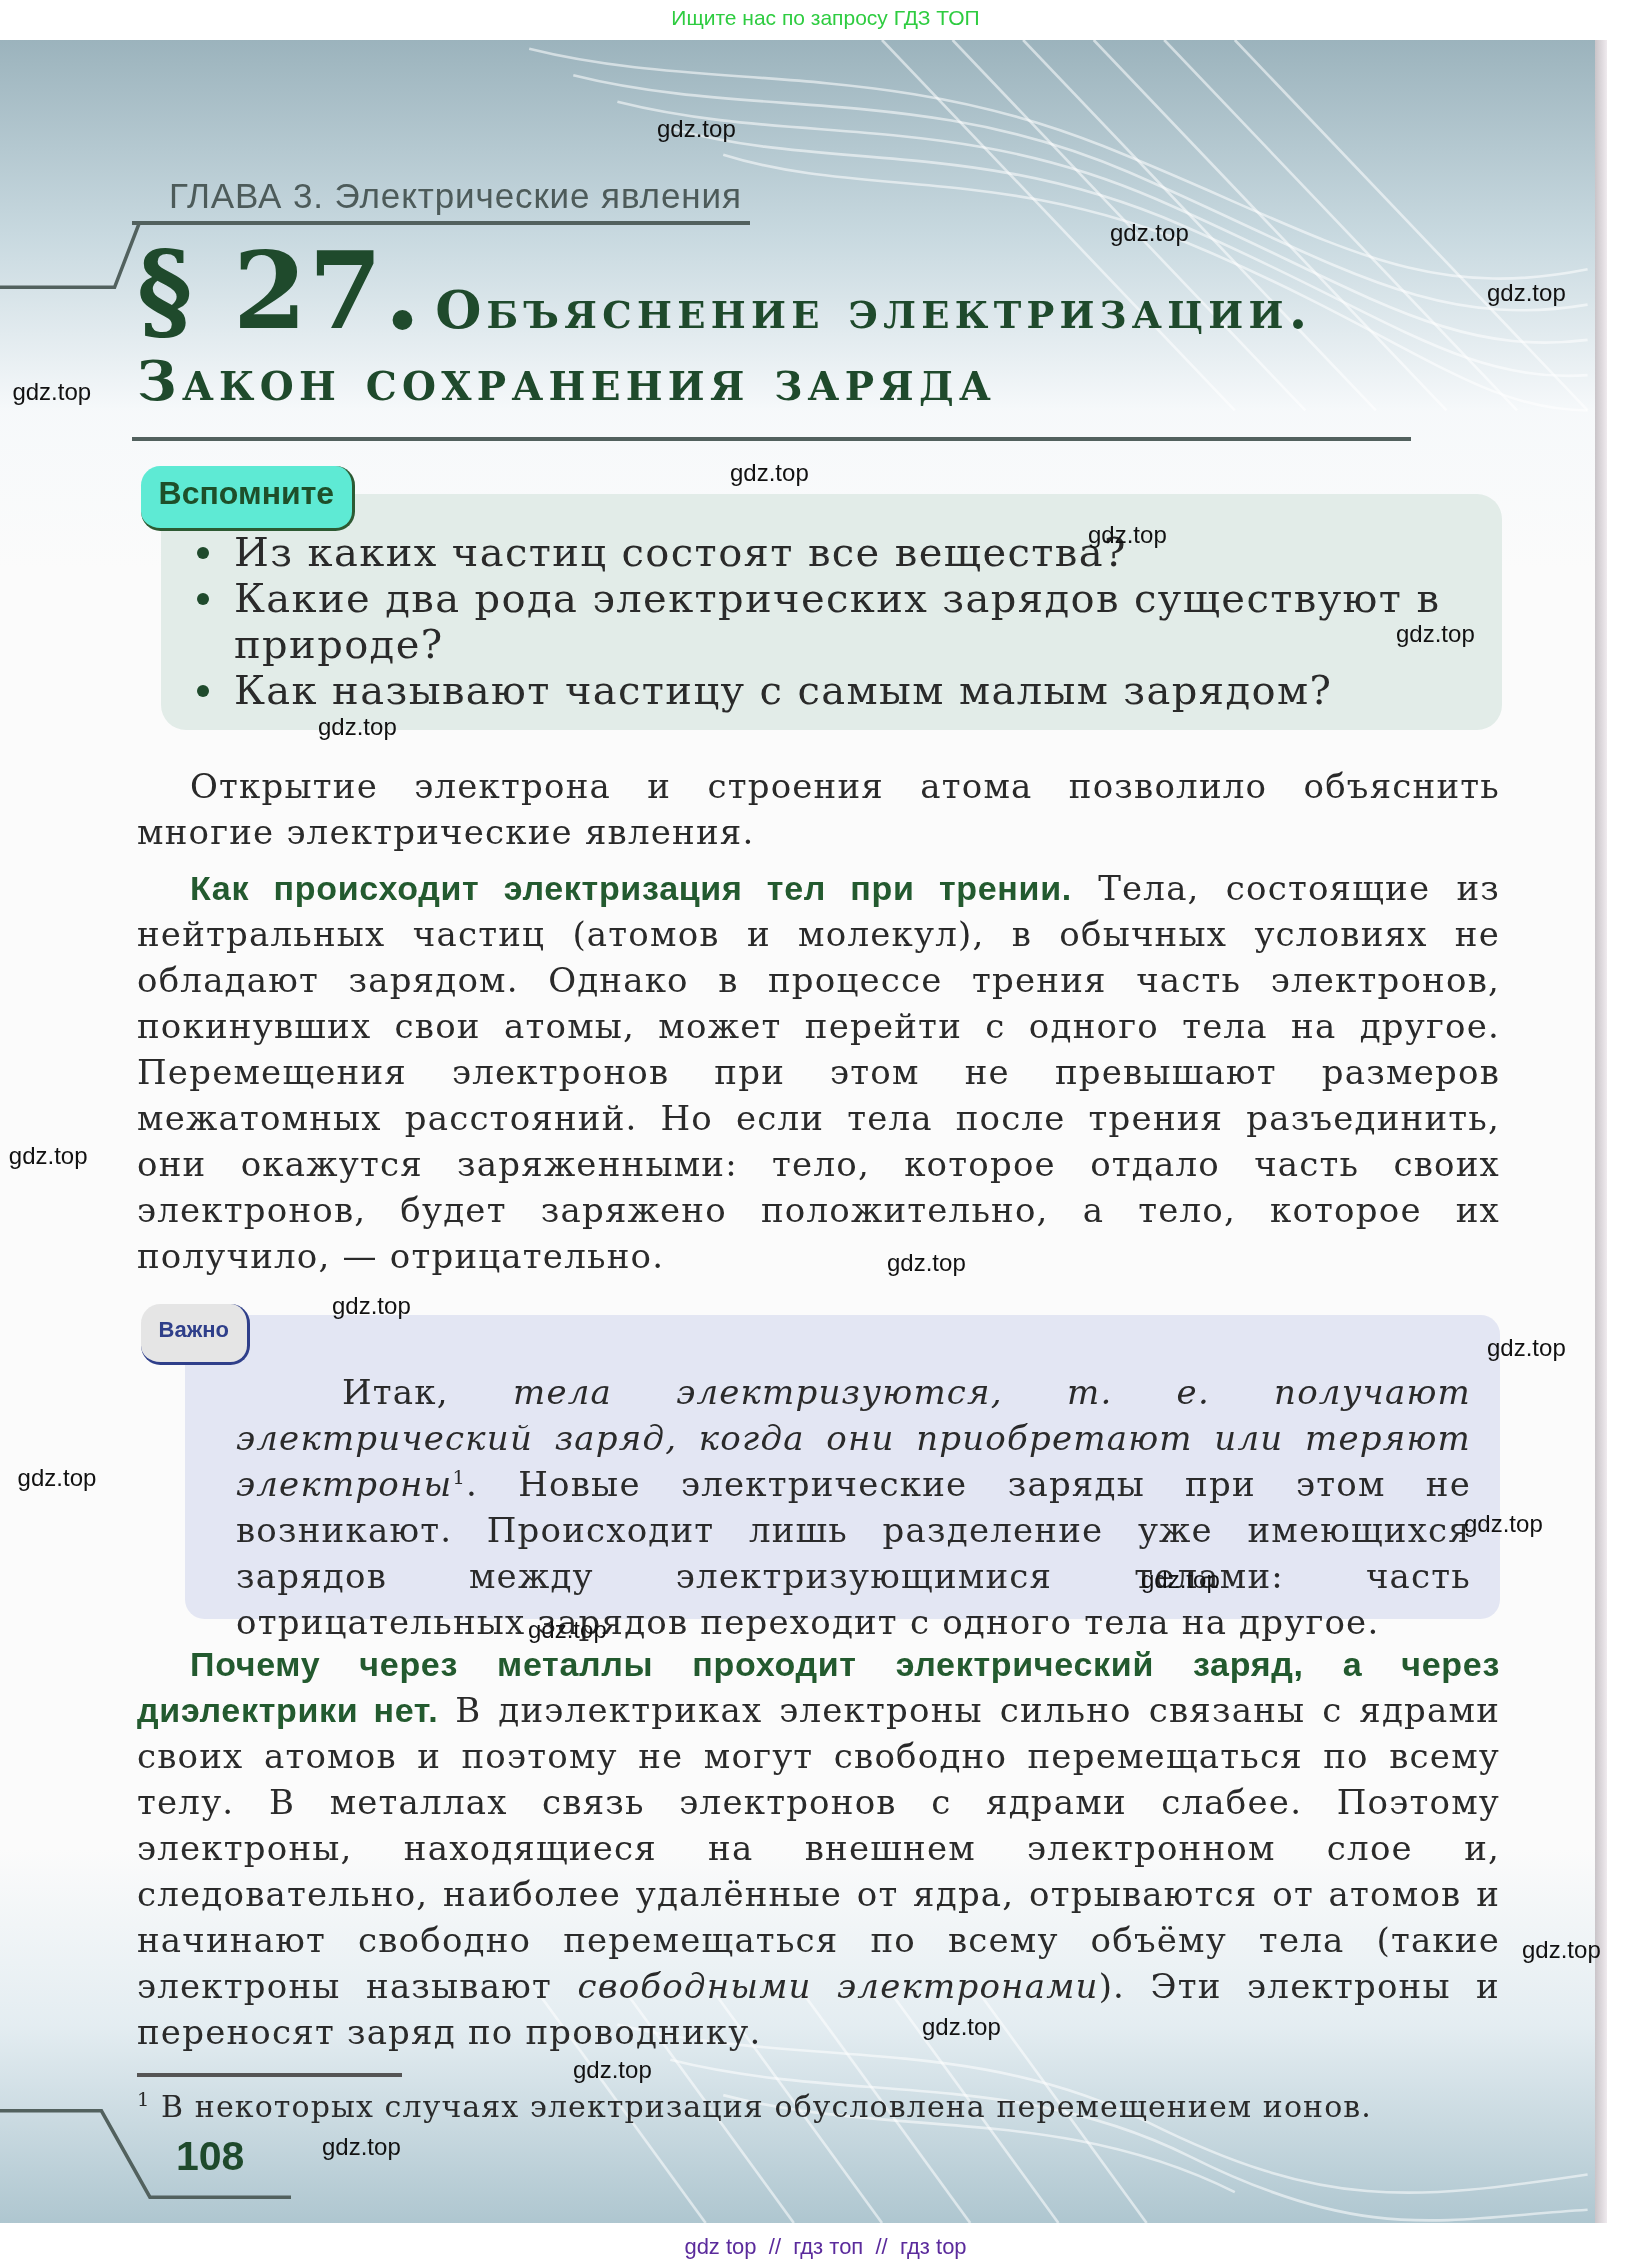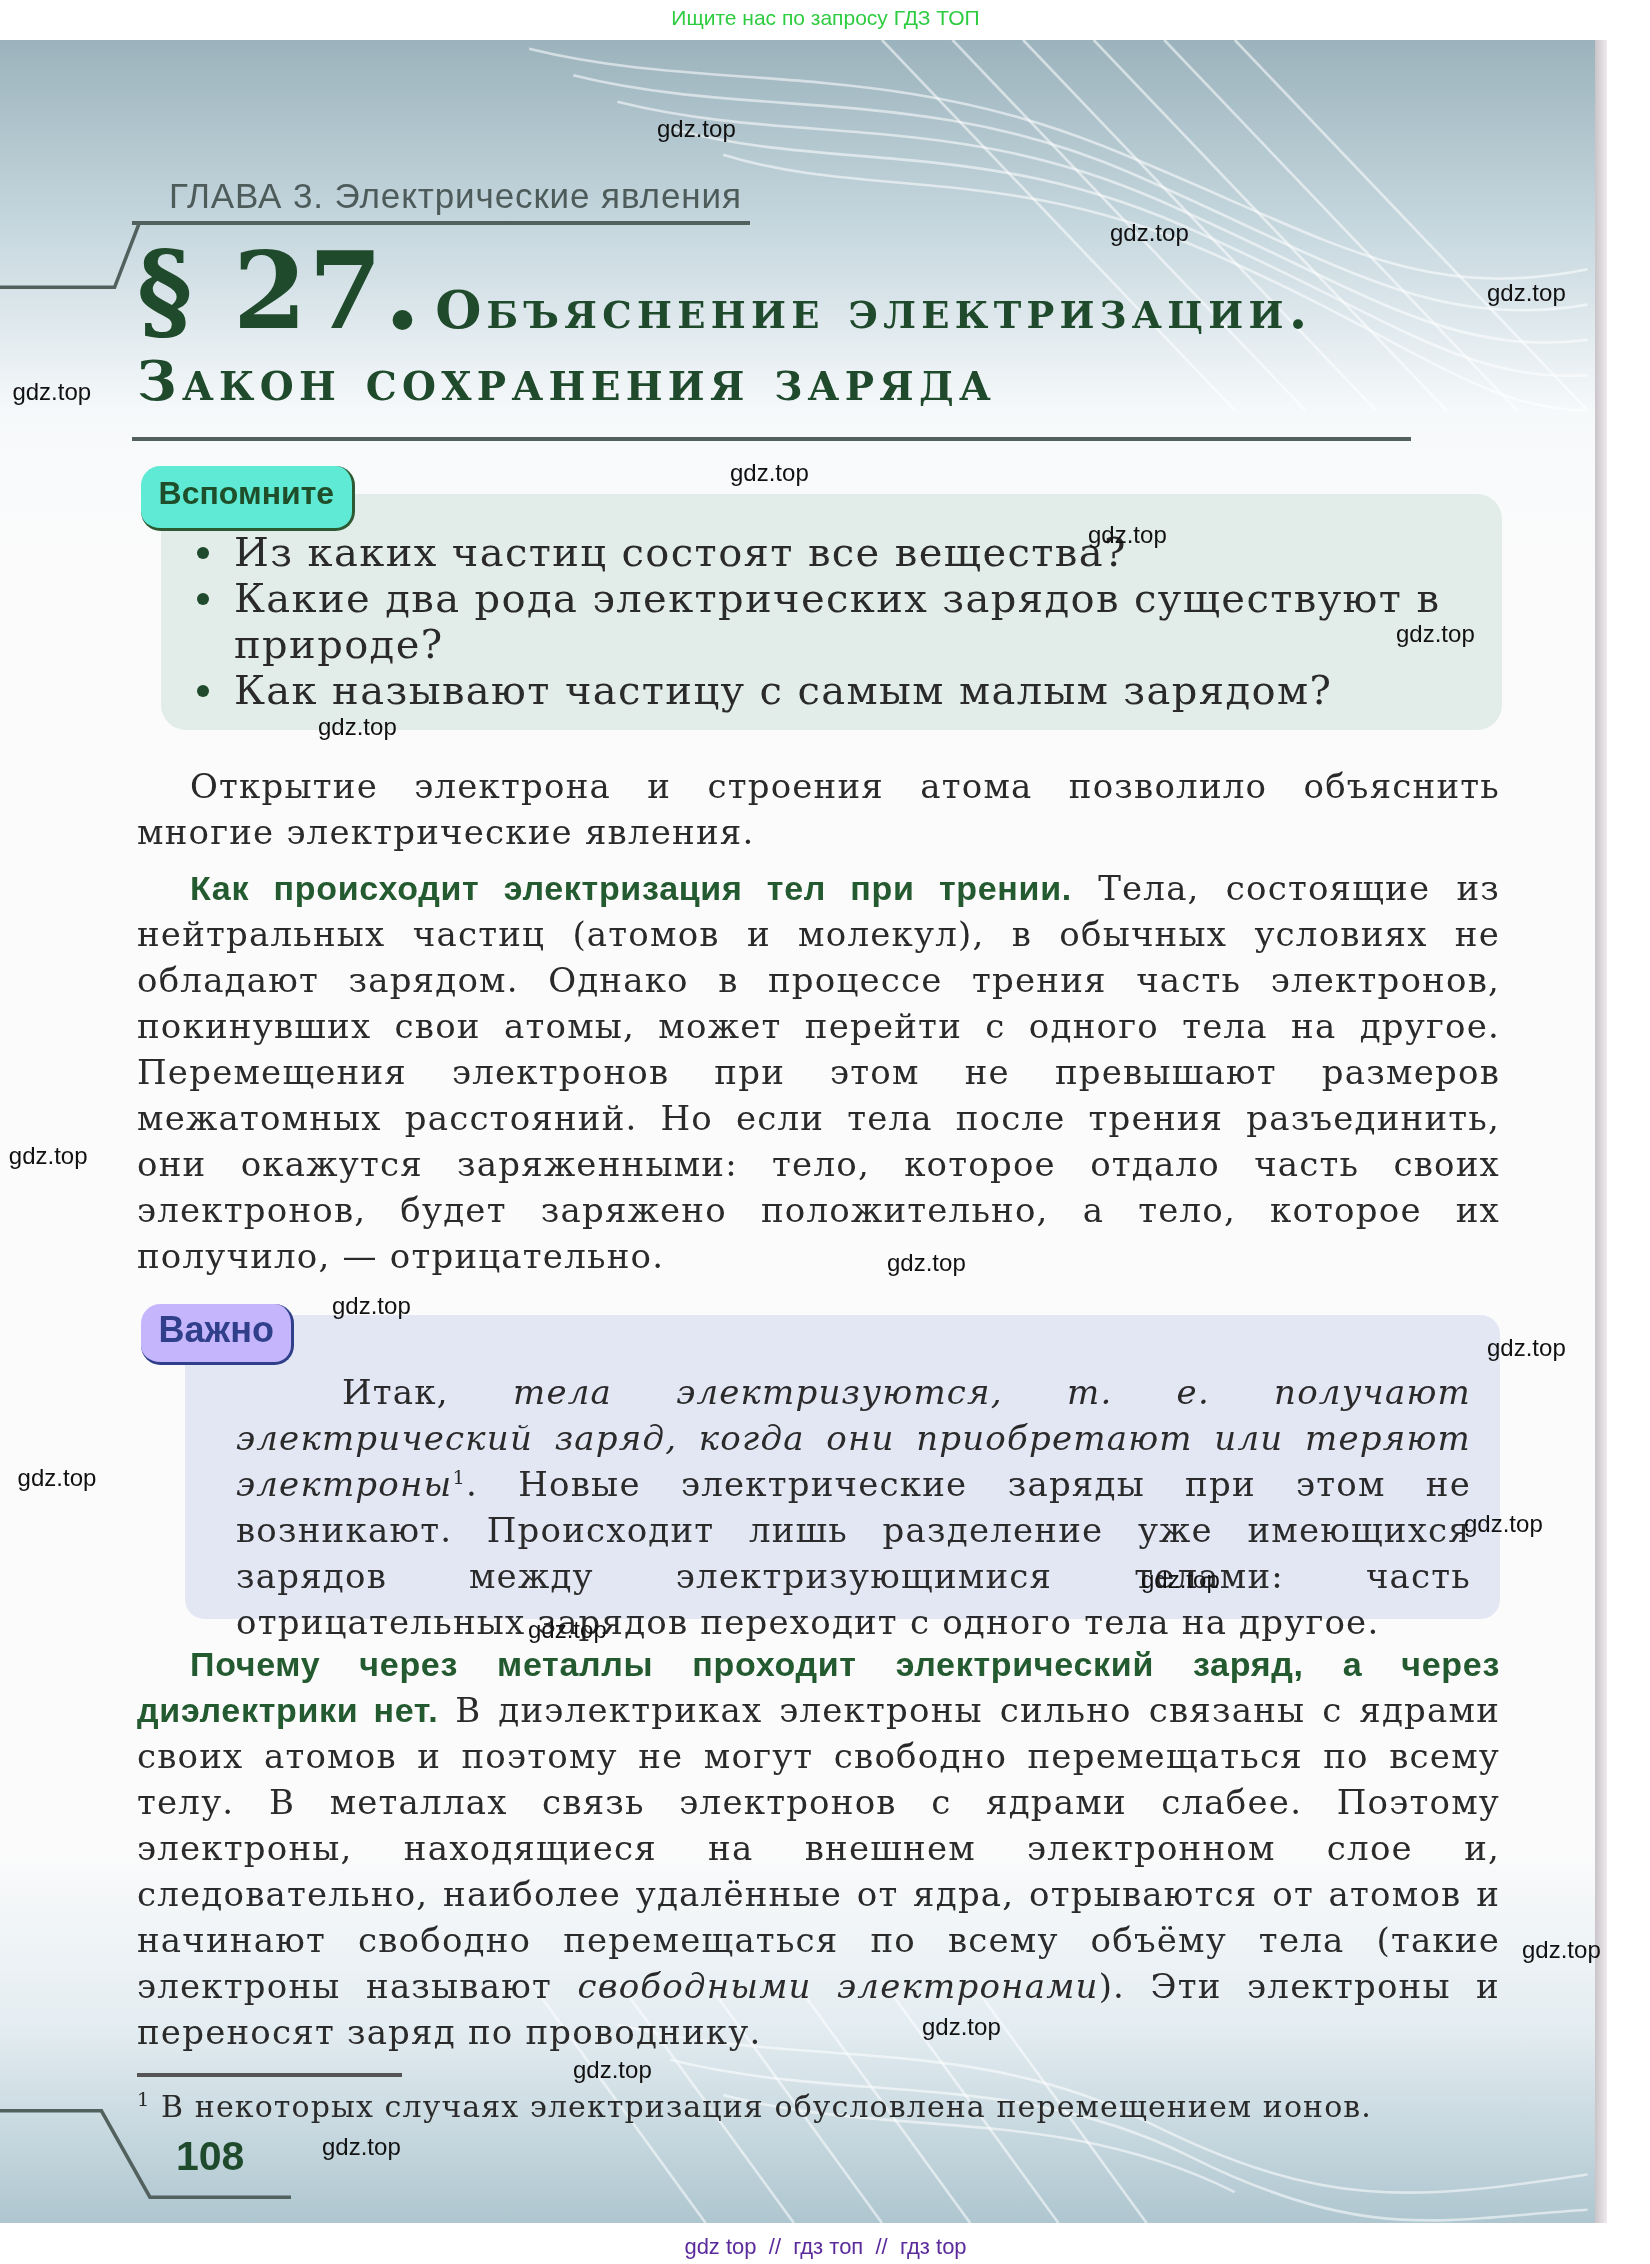--- a/index.html
+++ b/index.html
@@ -24,22 +24,22 @@
   .title1 .txt { font-size:53px; letter-spacing:5.3px; font-variant:small-caps; margin-left:12.4px; }
   .title2 { position:absolute; left:137px; top:348px; font-family:"DejaVu Serif", serif; font-weight:bold;
           color:#1f4a2c; font-size:55px; letter-spacing:5.3px; font-variant:small-caps; white-space:nowrap; }
   .title-rule { position:absolute; left:132px; top:437px; width:1279px; height:3.5px; background:#52615e; }
   .remember-box { position:absolute; left:161px; top:494px; width:1341px; height:236px;
           background:#e2ece8; border-radius:25px; }
   .badge { position:absolute; border-radius:19.4px; font-family:"Liberation Sans", sans-serif; font-weight:bold;
           padding:0 17.6px; }
   .badge-remember { left:141px; top:466px; height:62px; line-height:55px; font-size:32px; color:#1e4f2a;
           background:#5eead4; border-right:3.5px solid #2d5a33; border-bottom:3.5px solid #2d5a33; }
-  .badge-important { left:141px; top:1304px; height:58px; line-height:51px; font-size:36px; color:#2f3f8a;
-          background:#c4b5fd; border-right:3.5px solid #2f3f8a; border-bottom:3.5px solid #2f3f8a; }
+  .badge-important { left:141px; top:1304px; height:58px; line-height:51px; font-size:22px; color:#2f3f8a;
+          background:#e5e5e5; border-right:3.5px solid #2f3f8a; border-bottom:3.5px solid #2f3f8a; }
   .q-list { position:absolute; left:190px; top:529px; width:1270px; margin:0; padding:0; list-style:none; }
   .q-list li { position:relative; padding-left:44px; font-size:40px; line-height:46px; letter-spacing:1.4px; margin-bottom:0; }
   .q-list li::before { content:""; position:absolute; left:7px; top:17.6px; width:12.4px; height:12.4px; border-radius:50%; background:#1f4a2c; }
   .body-text { position:absolute; left:137px; width:1363px; font-size:34px; line-height:46px;
           letter-spacing:1.2px; text-align:justify; }
   .body-text p { margin:0; text-indent:53px; }
   .heading-run { font-family:"Liberation Sans", sans-serif; font-weight:bold; color:#235a2f; letter-spacing:0.7px; }
   .important-box { position:absolute; left:185px; top:1315px; width:1315px; height:304px; background:#e3e6f3; border-radius:19.4px; }
   .important-text { position:absolute; left:228px; top:1369px; width:1235px; font-size:34px; line-height:46px;
           letter-spacing:1.2px; text-align:justify;margin-left:8px; }

